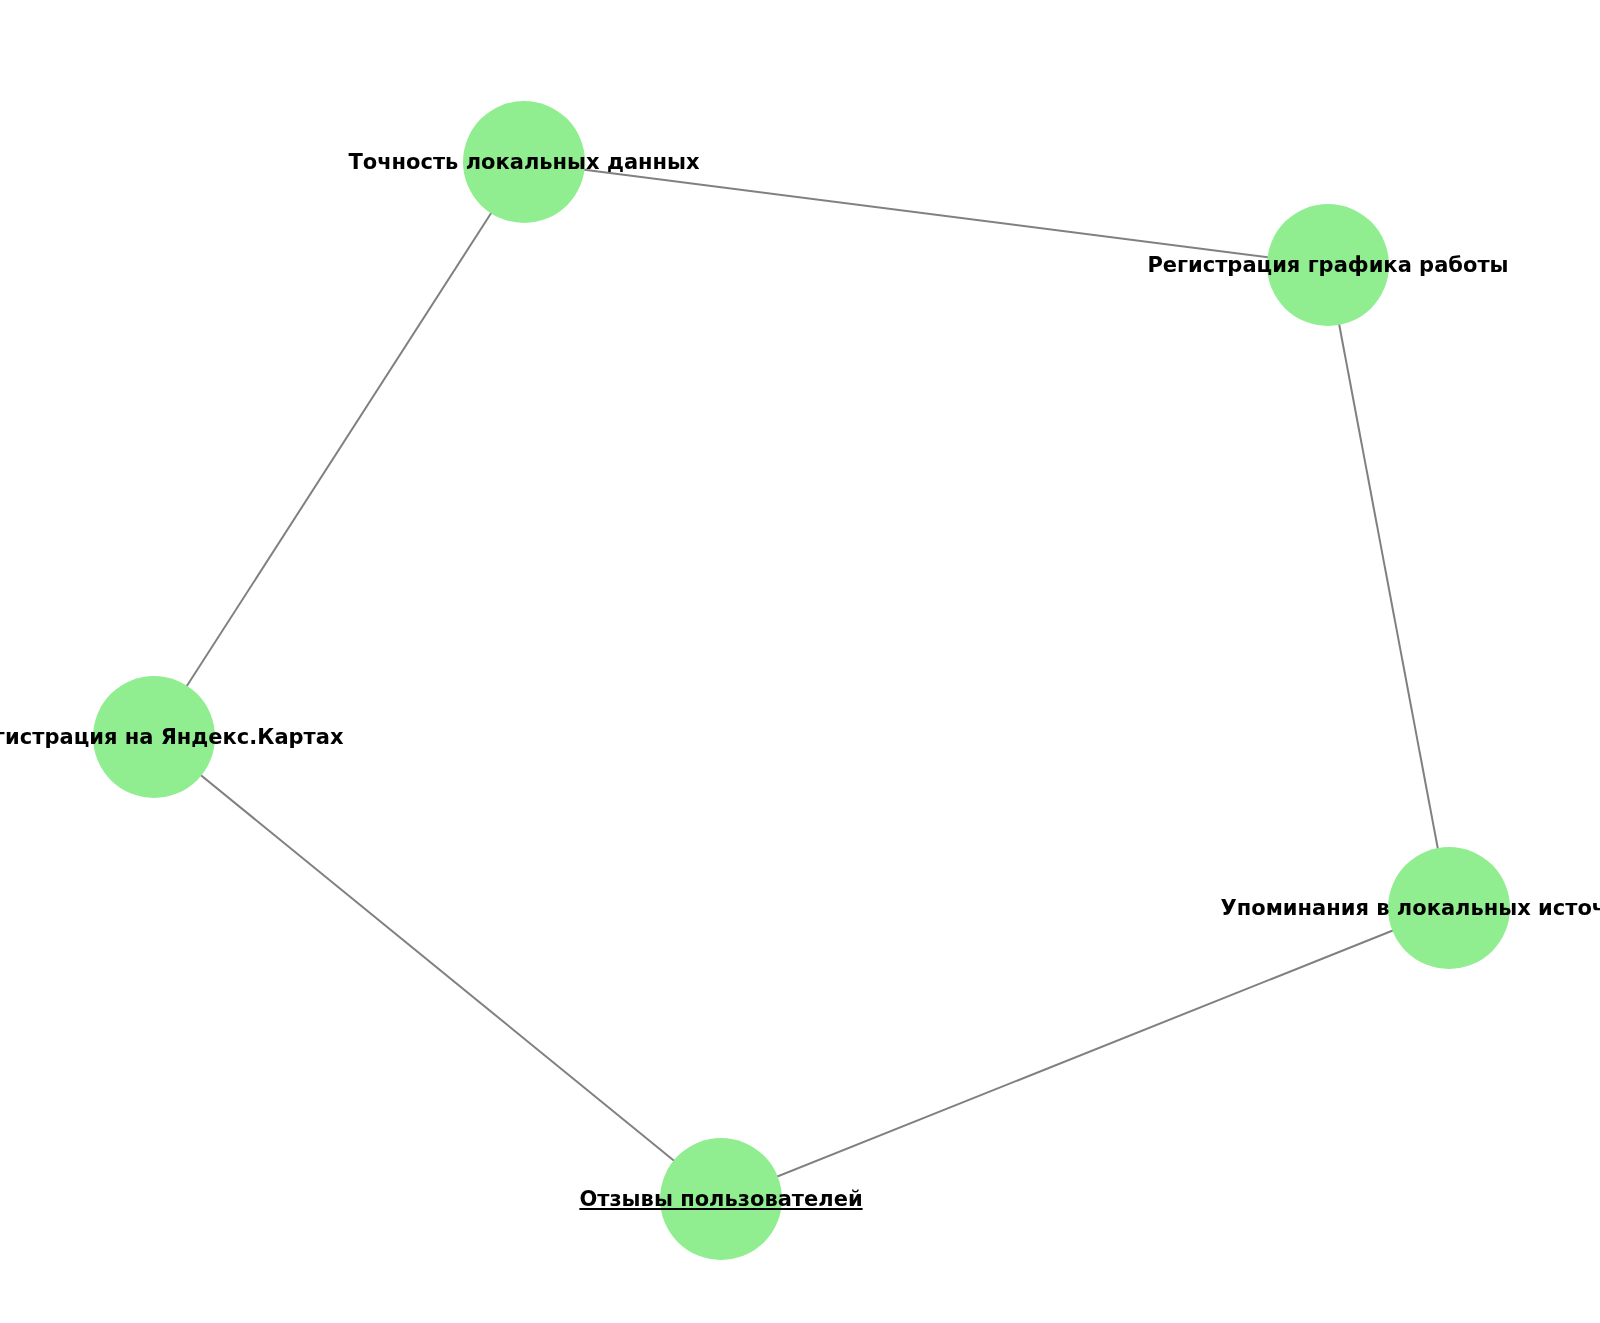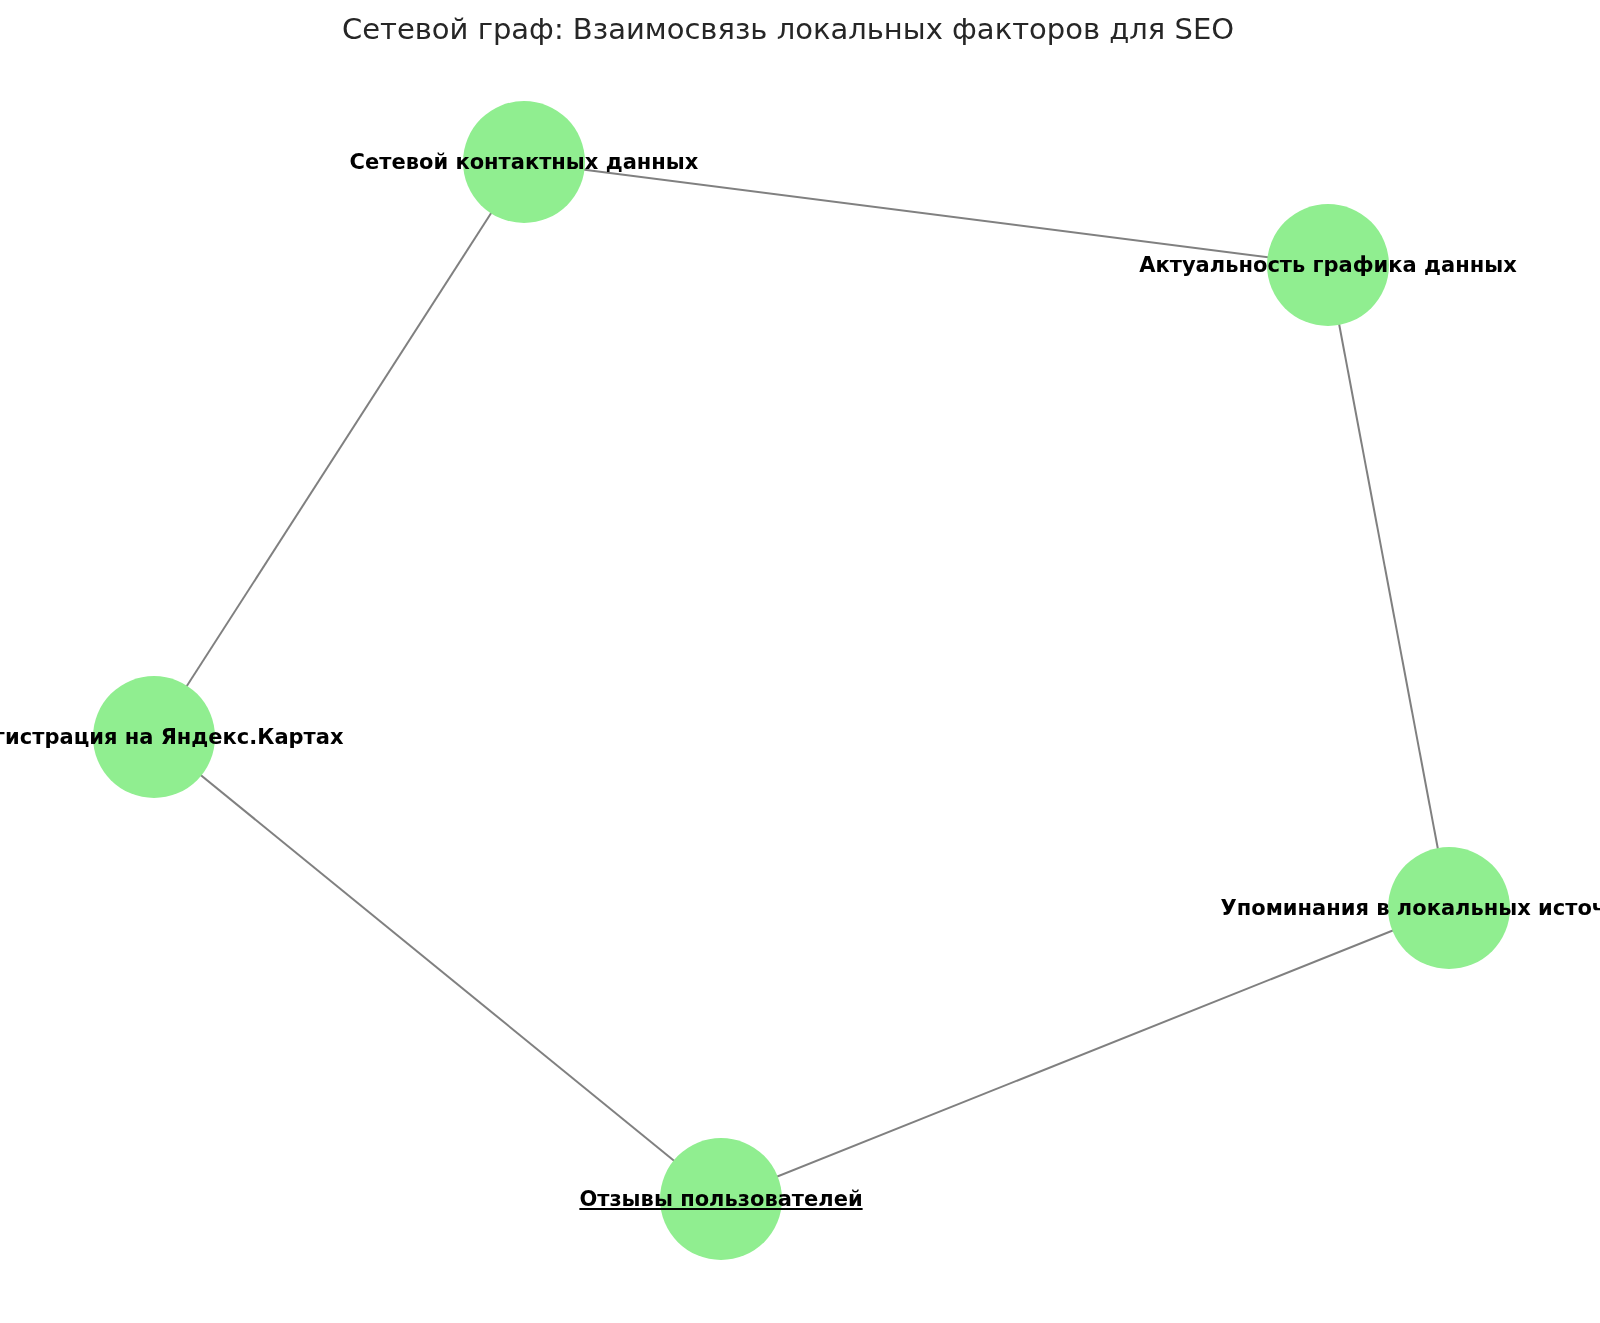--- a/index.html
+++ b/index.html
@@ -36,33 +36,32 @@
     font-weight: bold;
     font-size: 21px;
     color: #000000;
     white-space: nowrap;
   }
 </style>
 </head>
 <body>
 
 <div class="canvas">
-  <div class="chart-title">Сетевой граф: Взаимосвязь локальных факторов для SEO</div>
   <svg class="graph-svg" width="1600" height="1323" viewBox="0 0 1600 1323">
       <line x1="524" y1="162" x2="1328" y2="265" stroke="#808080" stroke-width="2"></line>
       <line x1="524" y1="162" x2="154" y2="737" stroke="#808080" stroke-width="2"></line>
       <line x1="1328" y1="265" x2="1449" y2="908" stroke="#808080" stroke-width="2"></line>
       <line x1="154" y1="737" x2="721" y2="1199" stroke="#808080" stroke-width="2"></line>
       <line x1="1449" y1="908" x2="721" y2="1199" stroke="#808080" stroke-width="2"></line>
       <circle cx="524" cy="162" r="61" fill="#90EE90"></circle>
       <circle cx="1328" cy="265" r="61" fill="#90EE90"></circle>
       <circle cx="154" cy="737" r="61" fill="#90EE90"></circle>
       <circle cx="1449" cy="908" r="61" fill="#90EE90"></circle>
       <circle cx="721" cy="1199" r="61" fill="#90EE90"></circle>
     </svg>
   <div id="labels-layer">
-      <div class="node-label" style="left: 524px; top: 162px;">Сетевой контактных данных</div>
-      <div class="node-label" style="left: 1328px; top: 265px;">Актуальность графика данных</div>
+      <div class="node-label" style="left: 524px; top: 162px;">Точность локальных данных</div>
+      <div class="node-label" style="left: 1328px; top: 265px;">Регистрация графика работы</div>
       <div class="node-label" style="left: 154px; top: 737px;">Регистрация на Яндекс.Картах</div>
       <div class="node-label" style="left: 1449px; top: 908px;">Упоминания в локальных источниках</div>
       <div class="node-label" style="left: 721px; top: 1199px; text-decoration: underline;">Отзывы пользователей</div>
     </div>
 </div>
 
 </body></html>

